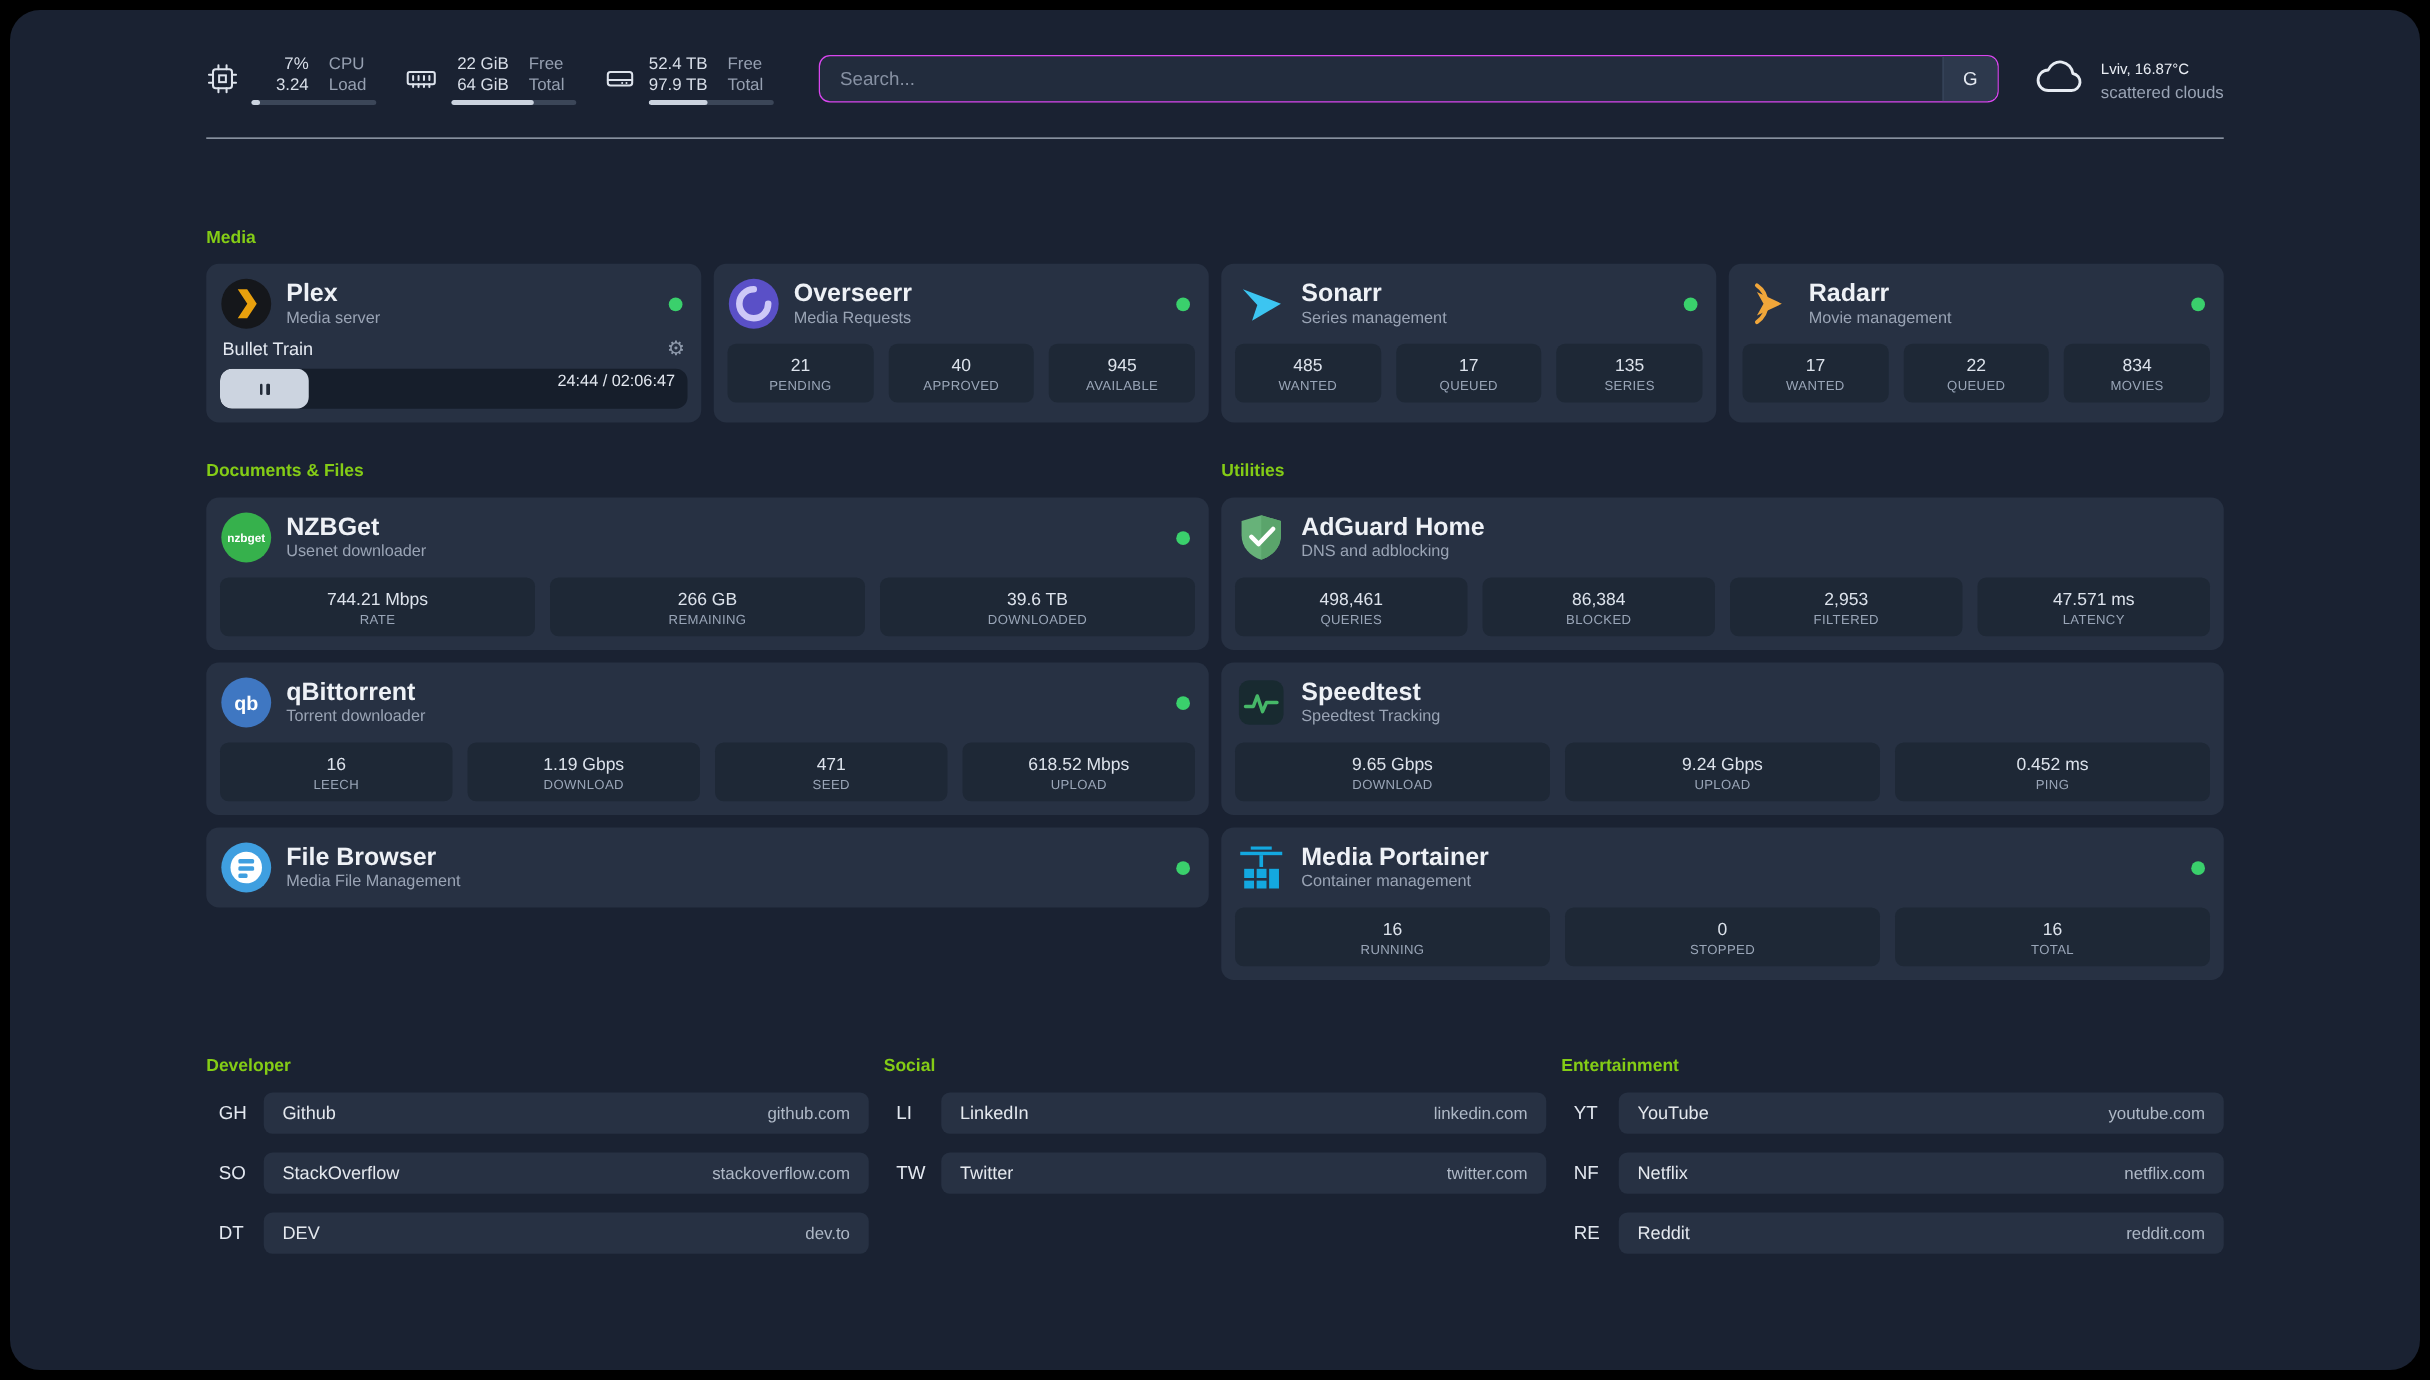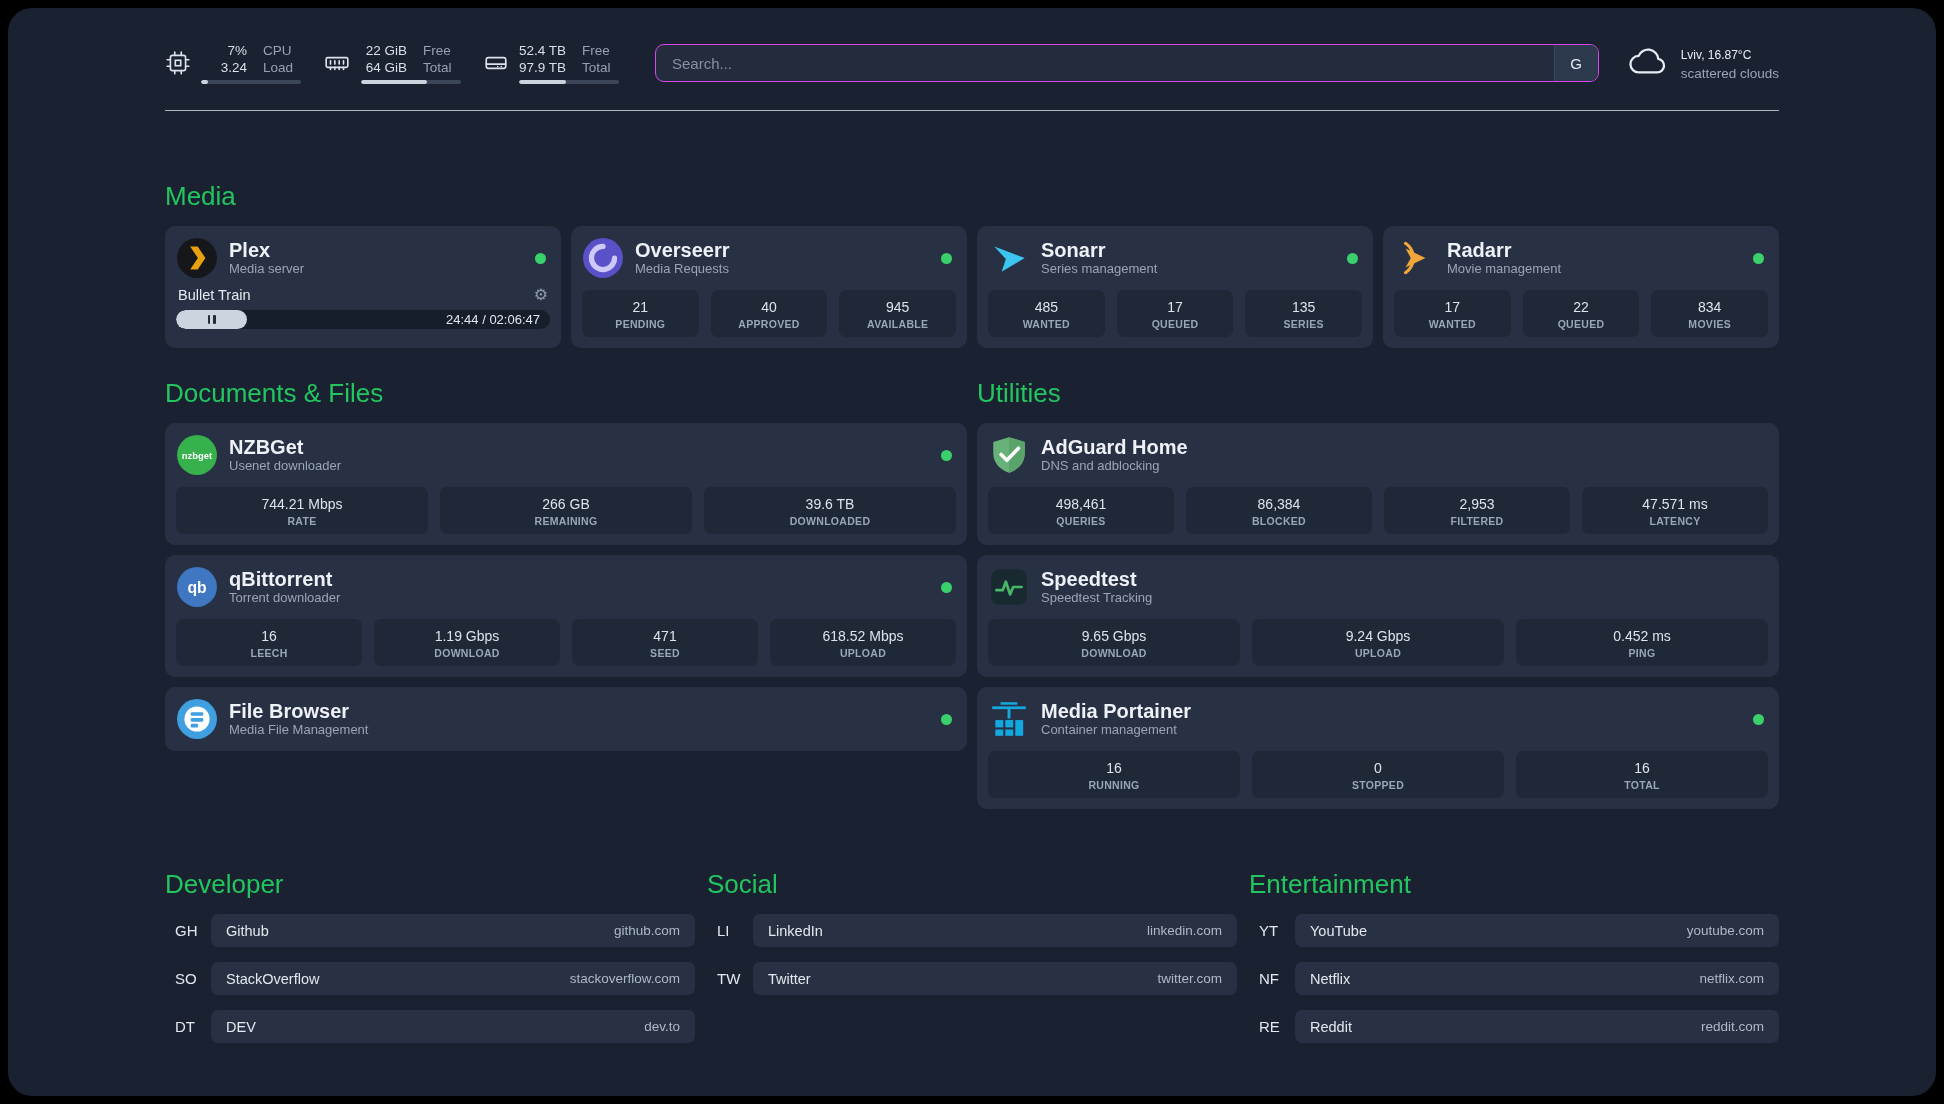--- a/index.html
+++ b/index.html
@@ -29,40 +29,40 @@
   .search-provider { width: 44px; background: #2d394d; border: 0; border-left: 1px solid #39465c;
                      color: #e6ebf3; font-size: 15px; cursor: pointer; font-family: inherit; }
 
   .weather { display: flex; align-items: center; gap: 12px; margin-left: auto; }
   .w-loc { font-size: 12px; color: #e9edf4; line-height: 20px; }
   .w-cond { font-size: 13.5px; color: #9aa4b5; line-height: 17px; }
 
   .divider { margin-top: 26px; border: 0; border-top: 1px solid rgba(199,208,221,0.85); }
 
   
-  .section-title { font-size: 26px; font-weight: 400; color: #22c55e; margin-bottom: 14px; }
+  .section-title { font-size: 14px; font-weight: 700; color: #84cc16; margin-bottom: 14px; }
   .media-section { margin-top: 70px; }
   .grid4 { display: grid; grid-template-columns: repeat(4, 1fr); gap: 10px; }
   .card { background: #273143; border-radius: 10px; padding: 11px; cursor: pointer; }
   .card-head { display: flex; align-items: center; gap: 11px; }
   .svc-icon { width: 42px; height: 42px; flex: 0 0 42px; display: flex; align-items: center; justify-content: center; }
   .svc-name { font-size: 20px; font-weight: 600; color: #eef1f6; line-height: 20px; }
   .svc-desc { font-size: 13px; color: #9aa4b5; line-height: 17px; }
   .dot { width: 11px; height: 11px; border-radius: 50%; background: #3ad06c; margin-left: auto; margin-right: 4px; flex: 0 0 11px; }
   .stats { display: flex; gap: 12px; margin-top: 11px; }
   .stat { flex: 1; background: #1e2836; border-radius: 7px; text-align: center; padding: 8px 4px 7px; }
   .stat-value { font-size: 14px; color: #dde3ec; line-height: 18px; }
-  .stat-label { font-size: 10.5px; font-weight: 700; color: #9aa6b8; letter-spacing: .3px; margin-top: 2px; }
+  .stat-label { font-size: 10.5px; font-weight: 400; color: #9aa6b8; letter-spacing: .3px; margin-top: 2px; }
 
   
   .player { margin-top: 8px; }
   .player-top { display: flex; align-items: center; justify-content: space-between; padding: 0 2px; }
   .player-title { font-size: 14.5px; color: #e4e9f1; }
   .gear { color: #8e99ab; font-size: 16px; cursor: pointer; line-height: 16px; }
-  .player-bar { position: relative; margin-top: 7px; height: 19px; border-radius: 9.5px; background: #161e2b; overflow: hidden; text-align: center; }
+  .player-bar { position: relative; margin-top: 7px; height: 32px; border-radius: 9.5px; background: #161e2b; overflow: hidden; text-align: center; }
   .player-fill { height: 100%; background: #ccd4e0; border-radius: 9.5px; display: flex; align-items: center; justify-content: center; gap: 3px; min-width: 26px; }
   .pause { display: flex; gap: 3px; }
   .pause i { display: block; width: 2.5px; height: 9px; background: #232c3a; border-radius: 1px; }
   .player-time { position: absolute; right: 10px; top: 0; line-height: 19px; font-size: 13px; color: #e2e7ef; }
 
   .two-col { display: grid; grid-template-columns: 1fr 1fr; gap: 10px; margin-top: 30px; align-items: start; }
   .col-stack { display: flex; flex-direction: column; gap: 10px; }
 
   
   .three-col { display: grid; grid-template-columns: 1fr 1fr 1fr; gap: 12px; margin-top: 60px; }

